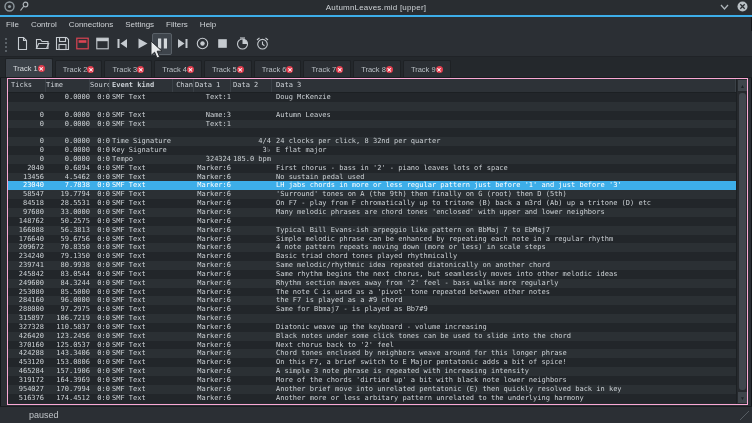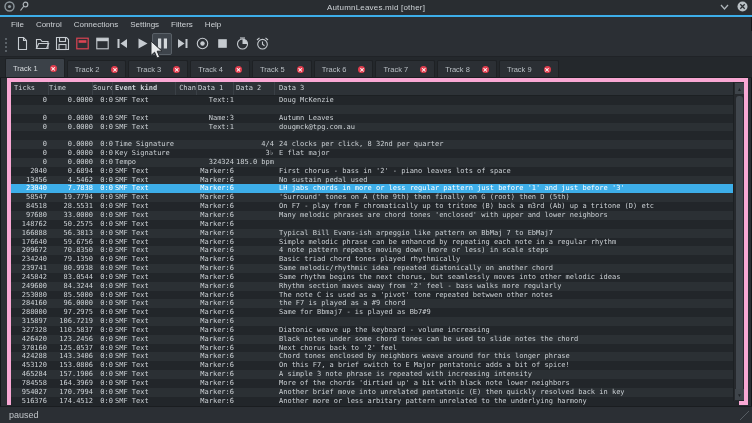--- a/index.html
+++ b/index.html
@@ -9,40 +9,40 @@
     font-family:"Liberation Sans",sans-serif;
     box-shadow:inset 0 0 0 1px #14171a;
   }
   
   .titlebar{position:absolute;left:0;top:0;width:752px;height:15px;background:#292d31;display:flex;align-items:center;}
   .titlebar .tb-left{position:absolute;left:4px;top:1px;display:flex;gap:4px;align-items:center;}
   .titlebar .tb-right{position:absolute;right:4px;top:1px;display:flex;gap:8px;align-items:center;}
   .win-title{width:100%;text-align:center;font-size:8px;color:#cdd2d6;letter-spacing:.2px;}
   .accent-line{position:absolute;left:0;top:15px;width:752px;height:2px;background:#3daee9;}
   
-  .menubar{position:absolute;left:0;top:17px;width:612px;height:14px;background:#2b2f34;display:flex;align-items:center;padding-left:5px;box-sizing:border-box;}
+  .menubar{position:absolute;left:0;top:17px;width:612px;height:14px;background:#2b2f34;display:flex;align-items:center;box-sizing:border-box;}
   .menu-item{font-size:8px;color:#ced2d6;padding:2px 6px;cursor:default;}
   
   .toolbar{position:absolute;left:0;top:31px;width:752px;height:26px;background:#2b2f34;border-bottom:1px solid #202327;display:flex;align-items:center;padding-left:3px;box-sizing:border-box;}
   .tb-handle{width:6px;height:16px;margin-right:3px;background-image:radial-gradient(circle,#5b6268 1px,transparent 1.1px);background-size:4px 4px;background-position:1px 1px;}
   .tool{width:20px;height:22px;display:flex;align-items:center;justify-content:center;background:transparent;border:1px solid transparent;border-radius:2px;padding:0;margin:0;}
   .tool.pressed{background:#3e444b;border-color:#5a6168;}
   .tool svg{display:block;}
   
   .tabbar{position:absolute;left:0;top:57px;width:752px;height:21px;background:#24282c;}
   .tabs{position:absolute;left:5px;bottom:0;display:flex;align-items:flex-end;}
-  .tab{height:17px;display:flex;align-items:center;gap:12px;padding:0 7px;margin-right:2px;
+  .tab{height:17px;display:flex;align-items:center;gap:0;padding:0 7px;margin-right:2px;
        background:#2b2f34;border:1px solid #1e2124;border-bottom:none;border-radius:2px 2px 0 0;
        font-size:7.5px;color:#b9bfc4;}
   .tab.active{height:19px;background:#3b4148;color:#d6dade;}
   .close-dot{width:7px;height:7px;border-radius:50%;display:inline-flex;align-items:center;justify-content:center;
              color:#fff;font-size:6px;line-height:6px;font-weight:bold;}
   .pane-top{position:absolute;left:0;bottom:0;width:752px;height:1px;background:#1a1d20;}
   
-  .panel{position:absolute;left:7px;top:78px;width:741px;height:327px;background:#26292d;border:4px solid #f9a8d4;box-sizing:border-box;}
+  .panel{position:absolute;left:7px;top:78px;width:741px;height:327px;background:#26292d;border:1px solid #f9a8d4;box-sizing:border-box;}
   .etable{position:absolute;left:0;top:0;width:728px;height:100%;font-family:"DejaVu Sans Mono",monospace;font-size:7px;}
   .thead,.trow{display:grid;grid-template-columns:38px 44px 20px 63px 21px 37px 41px 1fr;white-space:nowrap;}
   .thead{height:13px;line-height:13px;background:#2d3237;color:#ced3d8;border-bottom:1px solid #1c2023;}
   .thead span{border-right:1px solid #3a4046;overflow:hidden;}
   .trow{height:8.85px;line-height:8.9px;overflow:hidden;}
   .trow.even{background:#22262a;}
   .trow.odd{background:#2b3034;}
   .trow.selected{background:#3daee9;color:#ffffff;}
   .c-ticks{text-align:right;padding-right:2px;} .h-ticks{text-align:left;padding-left:3px;}
   .c-time{text-align:right;} .h-time{text-align:left;}
@@ -51,42 +51,42 @@
   .c-chan{text-align:right;} .h-chan{text-align:right;}
   .c-d1{text-align:right;} .h-d1{padding-left:1px;}
   .c-d2{text-align:right;padding-right:1px;} .h-d2{padding-left:2px;}
   .c-d3{padding-left:4px;} .h-d3{padding-left:4px;}
   
   .vscroll{position:absolute;right:0;top:0;width:11px;height:100%;background:#26292d;border-left:1px solid #1c2023;box-sizing:border-box;}
   .vs-btn{position:absolute;left:1px;width:9px;height:11px;background:#3f454b;display:flex;align-items:center;justify-content:center;font-size:5px;color:#1e2226;}
   .vs-btn.up{top:1px;} .vs-btn.down{bottom:1px;}
   .vs-handle{position:absolute;left:2px;top:14px;width:7px;height:297px;background:#41474e;border-radius:3px;}
   
-  .statusbar{position:absolute;left:0;top:406px;width:752px;height:17px;background:#2b2f34;border-top:1px solid #1a1d20;display:flex;align-items:center;box-sizing:border-box;}
+  .statusbar{position:absolute;left:0;top:406px;width:752px;height:17px;background:#2b2f34;border-top:1px solid #1a1d20;display:flex;align-items:center;box-sizing:border-box;padding-left:20px;}
   .status-text{font-size:9px;color:#c0c5c9;padding-left:9px;}
   .sizegrip{position:absolute;right:3px;bottom:3px;width:9px;height:9px;
             background-image:linear-gradient(135deg,transparent 45%,#565c62 45%,#565c62 55%,transparent 55%);}
   
   .cursor{position:absolute;left:150px;top:40px;z-index:50;pointer-events:none;}
 </style>
 </head>
 <body>
 
 <div class="titlebar">
   <span class="tb-left">
     <svg width="11" height="11" viewBox="0 0 11 11">
       <circle cx="5.5" cy="5.5" r="4.5" fill="none" stroke="#8d979d" stroke-width="1.4"></circle>
       <circle cx="5.5" cy="5.5" r="1.6" fill="#8d979d"></circle>
     </svg>
     <svg width="10" height="11" viewBox="0 0 10 11">
       <circle cx="6.5" cy="3.5" r="2.3" fill="none" stroke="#aeb5ba" stroke-width="1.2"></circle>
       <line x1="5" y1="5" x2="1.5" y2="9.5" stroke="#aeb5ba" stroke-width="1.2"></line>
     </svg>
   </span>
-  <span class="win-title">AutumnLeaves.mid [other]</span>
+  <span class="win-title">AutumnLeaves.mid [upper]</span>
   <span class="tb-right">
     <svg width="9" height="6" viewBox="0 0 9 6">
       <polyline points="1,1 4.5,5 8,1" fill="none" stroke="#aeb5ba" stroke-width="1.3"></polyline>
     </svg>
     <svg width="11" height="11" viewBox="0 0 11 11">
       <circle cx="5.5" cy="5.5" r="5" fill="#b9c0c5"></circle>
       <path d="M3.3 3.3 L7.7 7.7 M7.7 3.3 L3.3 7.7" stroke="#2a2e32" stroke-width="1.3"></path>
     </svg>
   </span>
 </div>
@@ -296,21 +296,20 @@
           <span class="c-d3">Autumn Leaves</span>
         </div>
         <div class="trow odd">
           <span class="c-ticks">0</span>
           <span class="c-time">0.0000</span>
           <span class="c-src">0:0</span>
           <span class="c-kind">SMF Text</span>
           <span class="c-chan"></span>
           <span class="c-d1">Text:1</span>
           <span class="c-d2"></span>
-          <span class="c-d3">dougmck@tpg.com.au</span>
         </div>
         <div class="trow even">
           <span class="c-ticks"></span>
           <span class="c-time"></span>
           <span class="c-src"></span>
           <span class="c-kind"></span>
           <span class="c-chan"></span>
           <span class="c-d1"></span>
           <span class="c-d2"></span>
           <span class="c-d3"></span>
@@ -534,21 +533,21 @@
           <span class="c-d3">Diatonic weave up the keyboard - volume increasing</span>
         </div>
         <div class="trow odd">
           <span class="c-ticks">426420</span>
           <span class="c-time">123.2456</span>
           <span class="c-src">0:0</span>
           <span class="c-kind">SMF Text</span>
           <span class="c-chan"></span>
           <span class="c-d1">Marker:6</span>
           <span class="c-d2"></span>
-          <span class="c-d3">Black notes under some chord tones can be used to slide notes the chord</span>
+          <span class="c-d3">Black notes under some click tones can be used to slide into the chord</span>
         </div>
         <div class="trow even">
           <span class="c-ticks">370160</span>
           <span class="c-time">125.0537</span>
           <span class="c-src">0:0</span>
           <span class="c-kind">SMF Text</span>
           <span class="c-chan"></span>
           <span class="c-d1">Marker:6</span>
           <span class="c-d2"></span>
           <span class="c-d3">Next chorus back to '2' feel</span>
@@ -577,21 +576,21 @@
           <span class="c-ticks">465284</span>
           <span class="c-time">157.1906</span>
           <span class="c-src">0:0</span>
           <span class="c-kind">SMF Text</span>
           <span class="c-chan"></span>
           <span class="c-d1">Marker:6</span>
           <span class="c-d2"></span>
           <span class="c-d3">A simple 3 note phrase is repeated with increasing intensity</span>
         </div>
         <div class="trow even">
-          <span class="c-ticks">784558</span>
+          <span class="c-ticks">319172</span>
           <span class="c-time">164.3969</span>
           <span class="c-src">0:0</span>
           <span class="c-kind">SMF Text</span>
           <span class="c-chan"></span>
           <span class="c-d1">Marker:6</span>
           <span class="c-d2"></span>
           <span class="c-d3">More of the chords 'dirtied up' a bit with black note lower neighbors</span>
         </div>
         <div class="trow odd">
           <span class="c-ticks">954027</span>

